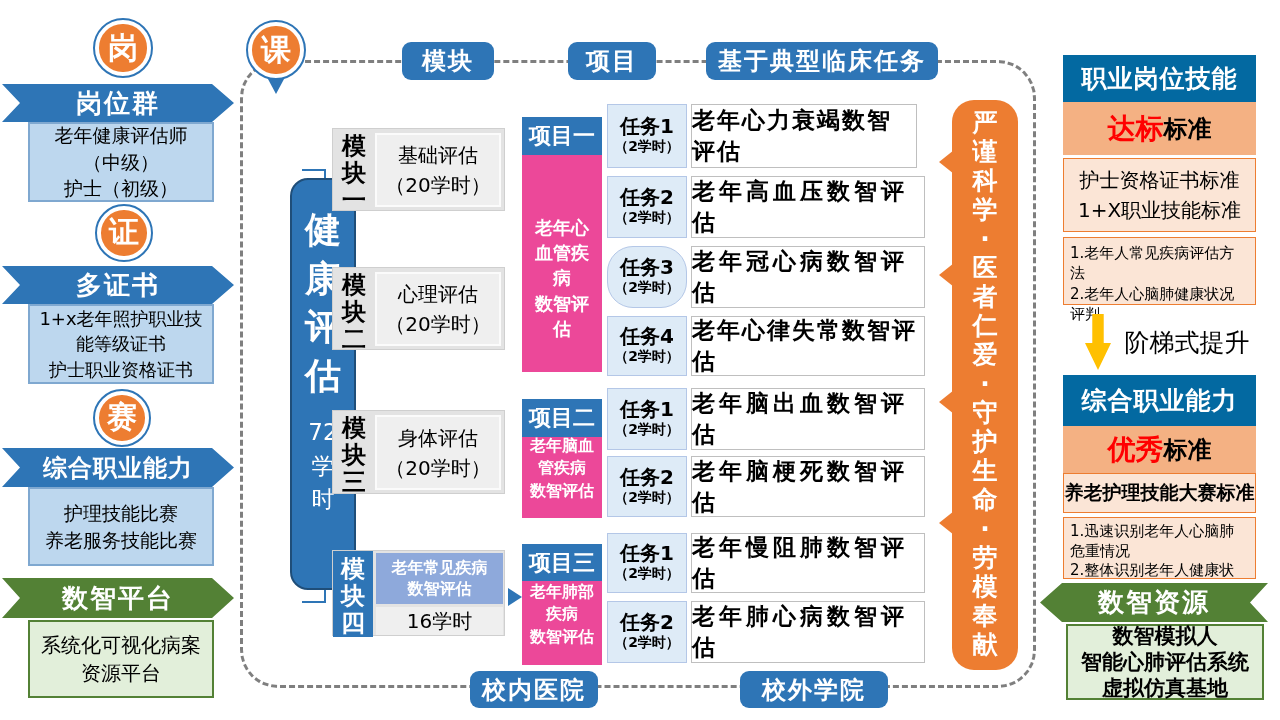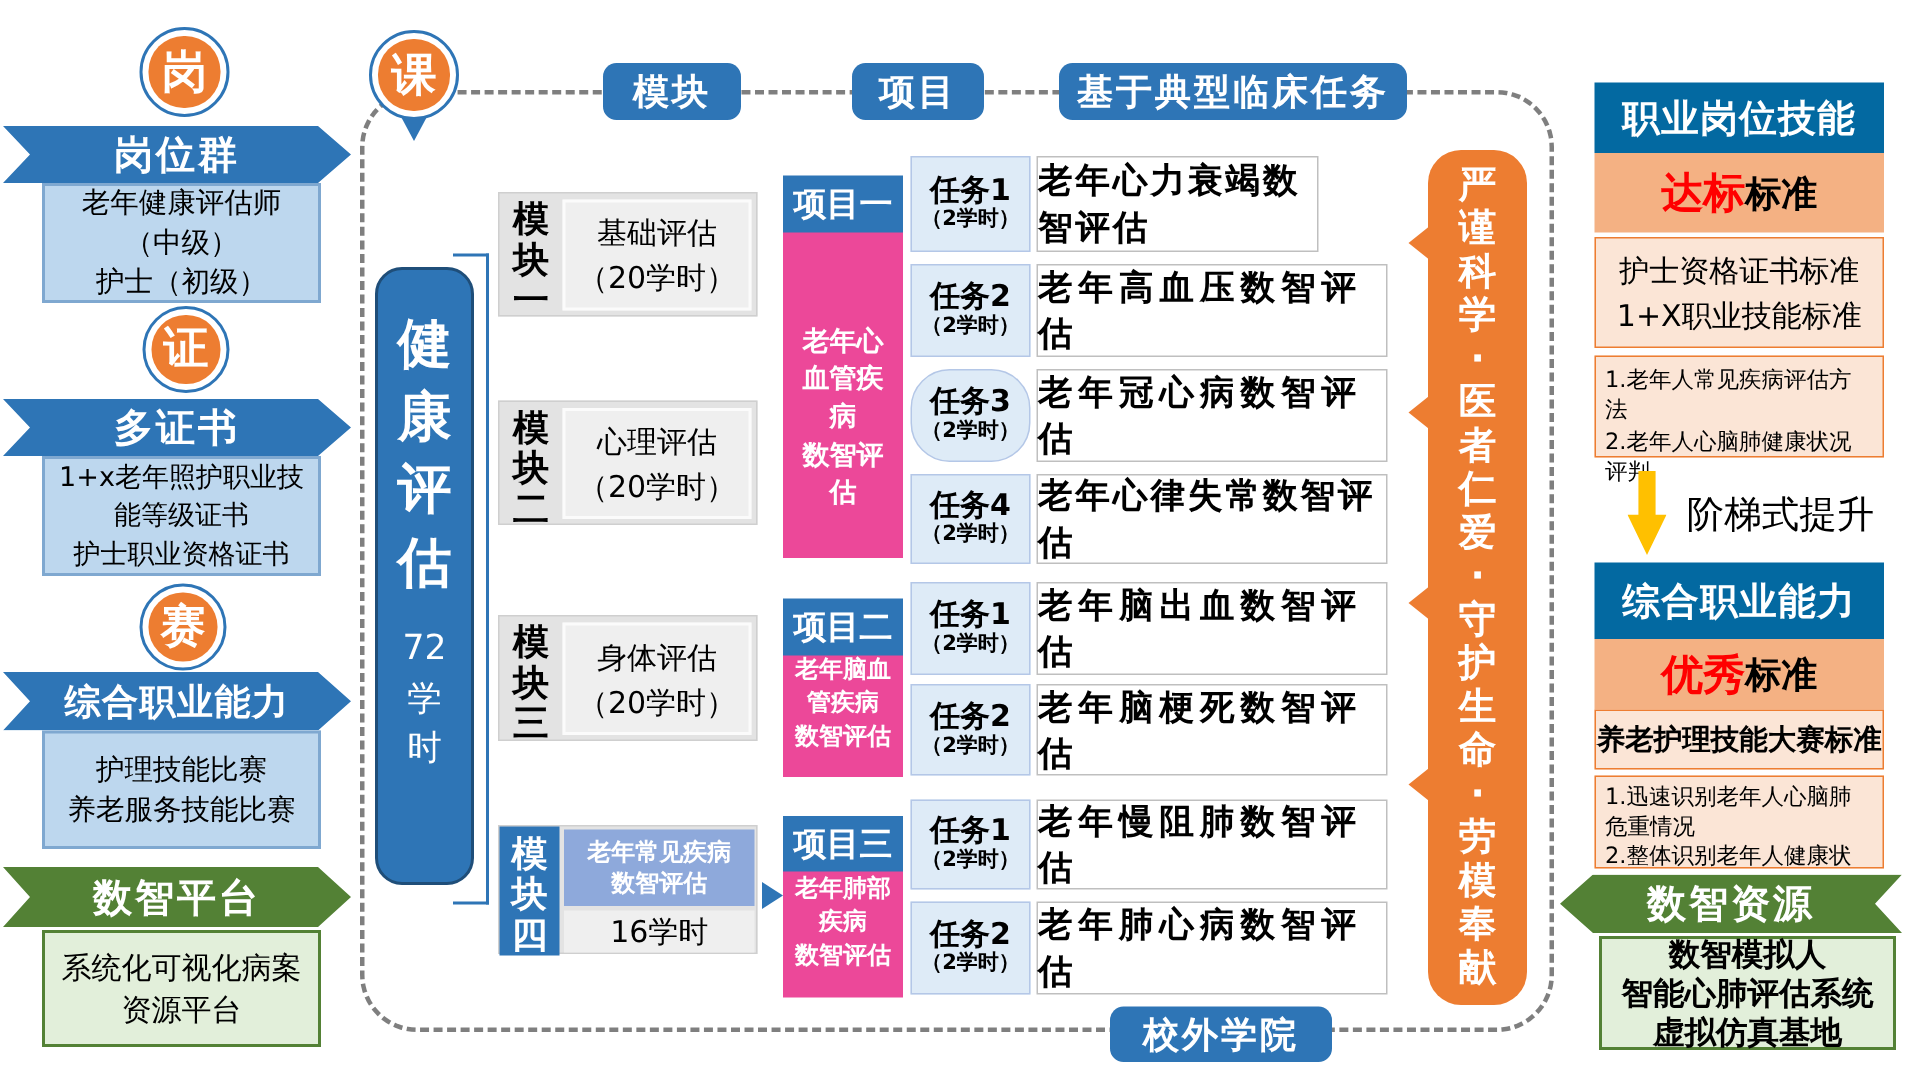--- a/index.html
+++ b/index.html
@@ -22,21 +22,21 @@
 
   
   .pin{border-radius:50%;background:#fff;border:2px solid #2E75B6;}
   .pin-inner{width:84%;height:84%;border-radius:50%;background:#ED7D31;color:#fff;
              font-weight:bold;font-size:30px;}
 
   .pill{background:#2E75B6;border-radius:9px;color:#fff;font-weight:bold;font-size:24px;z-index:4;letter-spacing:2px;}
 
   .dashed-rect{border:3px dashed #7F7F7F;border-radius:38px;z-index:0;}
 
-  .course-box{background:#2E75B6;border:2px solid #1F4E79;border-radius:18px;color:#fff;z-index:2;}
+  .course-box{background:#2E75B6;border:2px solid #1F4E79;border-radius:18px;color:#fff;z-index:2;margin-left:40px;}
 
   .mod{background:#E3E3E3;border:1px solid #CFCFCF;}
   .mod-label{font-weight:bold;font-size:24px;line-height:1.12;color:#000;}
   .mod-name{background:#EFEFEF;border:2px solid #FBFBFB;font-size:20px;line-height:1.5;text-align:center;}
 
   .proj-h{background:#2E75B6;color:#fff;font-weight:bold;font-size:22px;z-index:2;margin-top:12px;}
   .proj-b{background:#ec4899;color:#fff;font-weight:bold;font-size:18px;line-height:1.4;text-align:center;}
 
   .task-label{background:#DEEBF7;border:1.5px solid #B4C7E7;text-align:center;line-height:1.15;}
   .task-no{font-weight:bold;font-size:20px;}
@@ -153,21 +153,21 @@
 
   <div class="abs proj-h flex" style="left:522px;top:532px;width:80px;height:37px;">项目三</div>
   <div class="abs proj-b pre" style="left:522px;top:569px;width:80px;height:96px;padding-top:12px;font-size:16px;">老年肺部
 疾病
 数智评估</div>
 
   <div class="abs task-label" style="left:607px;top:104px;width:80px;height:64px;padding-top:10px;">
     <div class="task-no">任务1</div>
     <div class="task-hr">（2学时）</div>
   </div>
-  <div class="abs task-name flex" style="left:691px;top:104px;width:188px;height:64px;">老年心力衰竭数智评估</div>
+  <div class="abs task-name flex" style="left:691px;top:104px;width:226px;height:64px;">老年心力衰竭数智评估</div>
 
   <div class="abs task-label" style="left:607px;top:176px;width:80px;height:62px;padding-top:9px;">
     <div class="task-no">任务2</div>
     <div class="task-hr">（2学时）</div>
   </div>
   <div class="abs task-name flex" style="left:691px;top:176px;width:234px;height:62px;letter-spacing:4px;">老年高血压数智评估</div>
 
   <div class="abs task-label" style="left:607px;top:246px;width:80px;height:62px;padding-top:9px;border-radius:26px;">
     <div class="task-no">任务3</div>
     <div class="task-hr">（2学时）</div>
@@ -205,20 +205,21 @@
   <div class="abs task-name flex" style="left:691px;top:601px;width:234px;height:62px;letter-spacing:4px;">老年肺心病数智评估</div>
 
   <div class="abs values" style="left:952px;top:100px;width:66px;height:570px;">
     <div class="vtext" style="width:28px;margin:8px auto 0;font-size:25px;font-weight:bold;line-height:1.16;text-align:center;">严谨科学·医者仁爱·守护生命·劳模奉献</div>
   </div>
   <div class="abs tri-left" style="left:939px;top:150px;"></div>
   <div class="abs tri-left" style="left:939px;top:263px;"></div>
   <div class="abs tri-left" style="left:939px;top:390px;"></div>
   <div class="abs tri-left" style="left:939px;top:511px;"></div>
 
+  <div class="abs pill flex" style="left:470px;top:671px;width:128px;height:37px;">校内医院</div>
   <div class="abs pill flex" style="left:740px;top:671px;width:148px;height:37px;">校外学院</div>
 
   <div class="abs or-h flex" style="left:1063px;top:55px;width:193px;height:47px;">职业岗位技能</div>
   <div class="abs or-band flex" style="left:1063px;top:102px;width:193px;height:53px;">
     <span class="red">达标</span>
     <span class="blk">标准</span>
   </div>
   <div class="abs or-box flex pre" style="left:1063px;top:158px;width:193px;height:74px;font-size:20px;line-height:1.5;text-align:center;">护士资格证书标准
 1+X职业技能标准</div>
   <div class="abs or-box pre" style="left:1063px;top:237px;width:193px;height:68px;font-size:15px;line-height:1.35;padding:5px 6px;">1.老年人常见疾病评估方法

